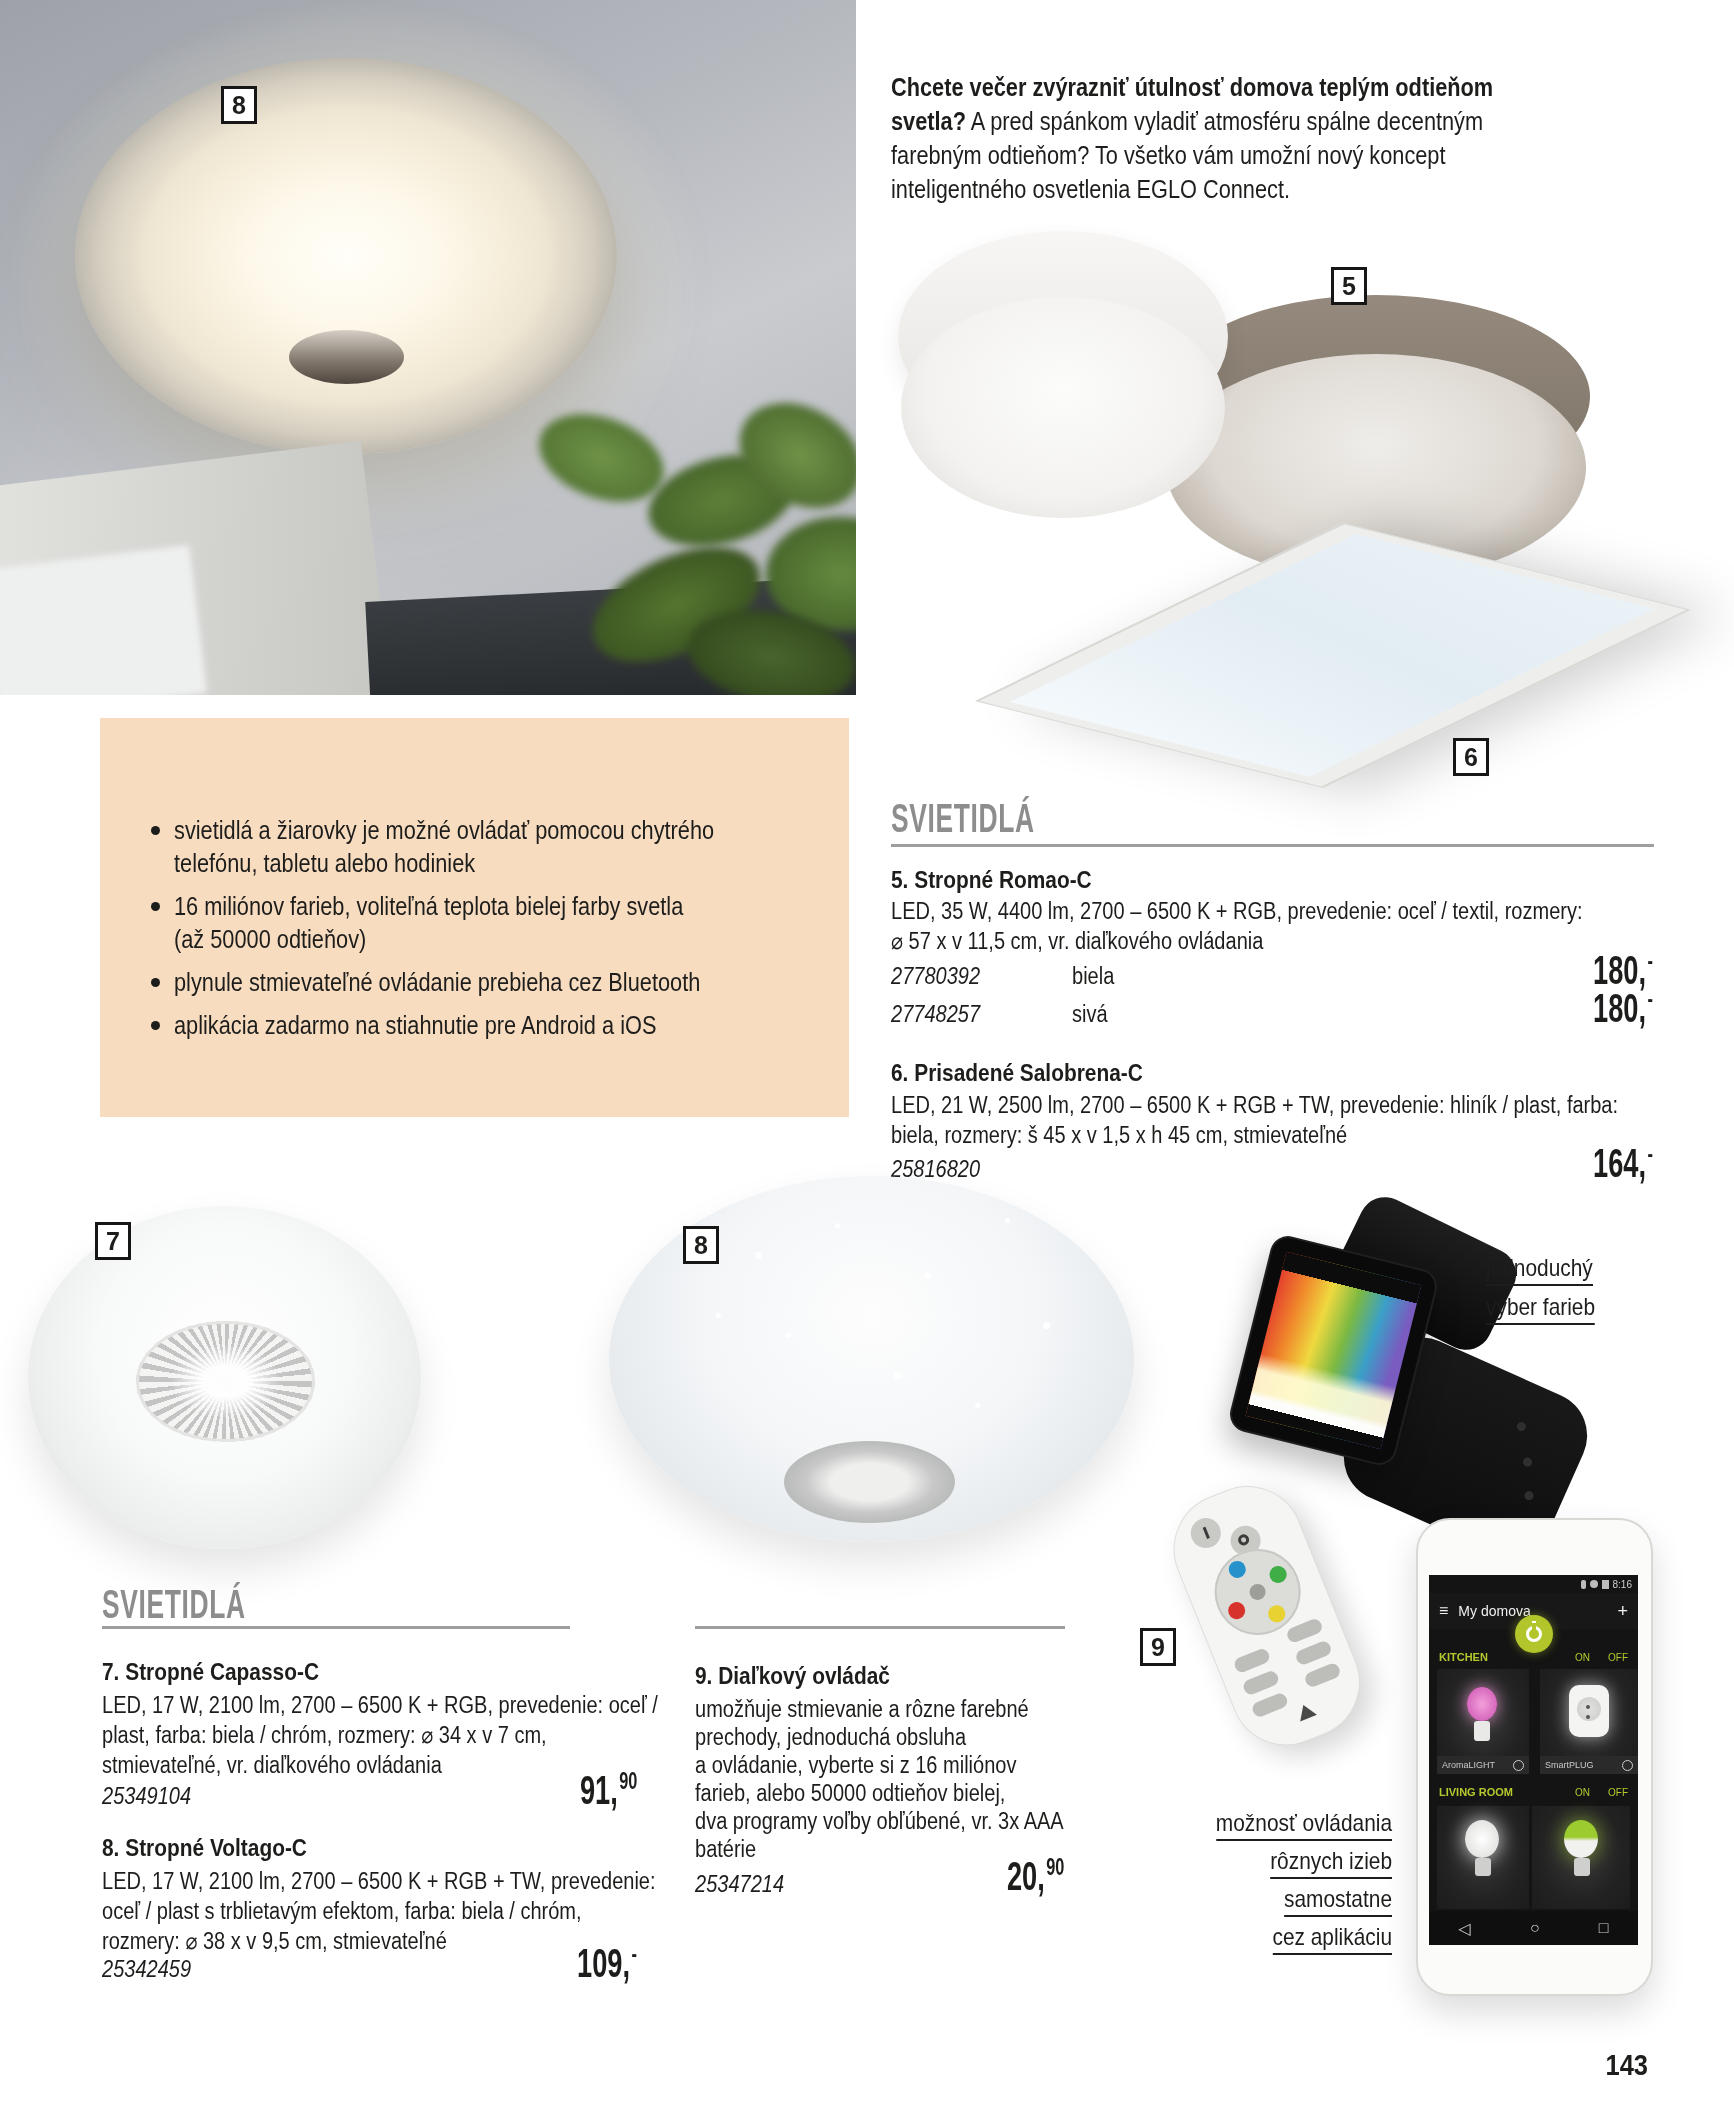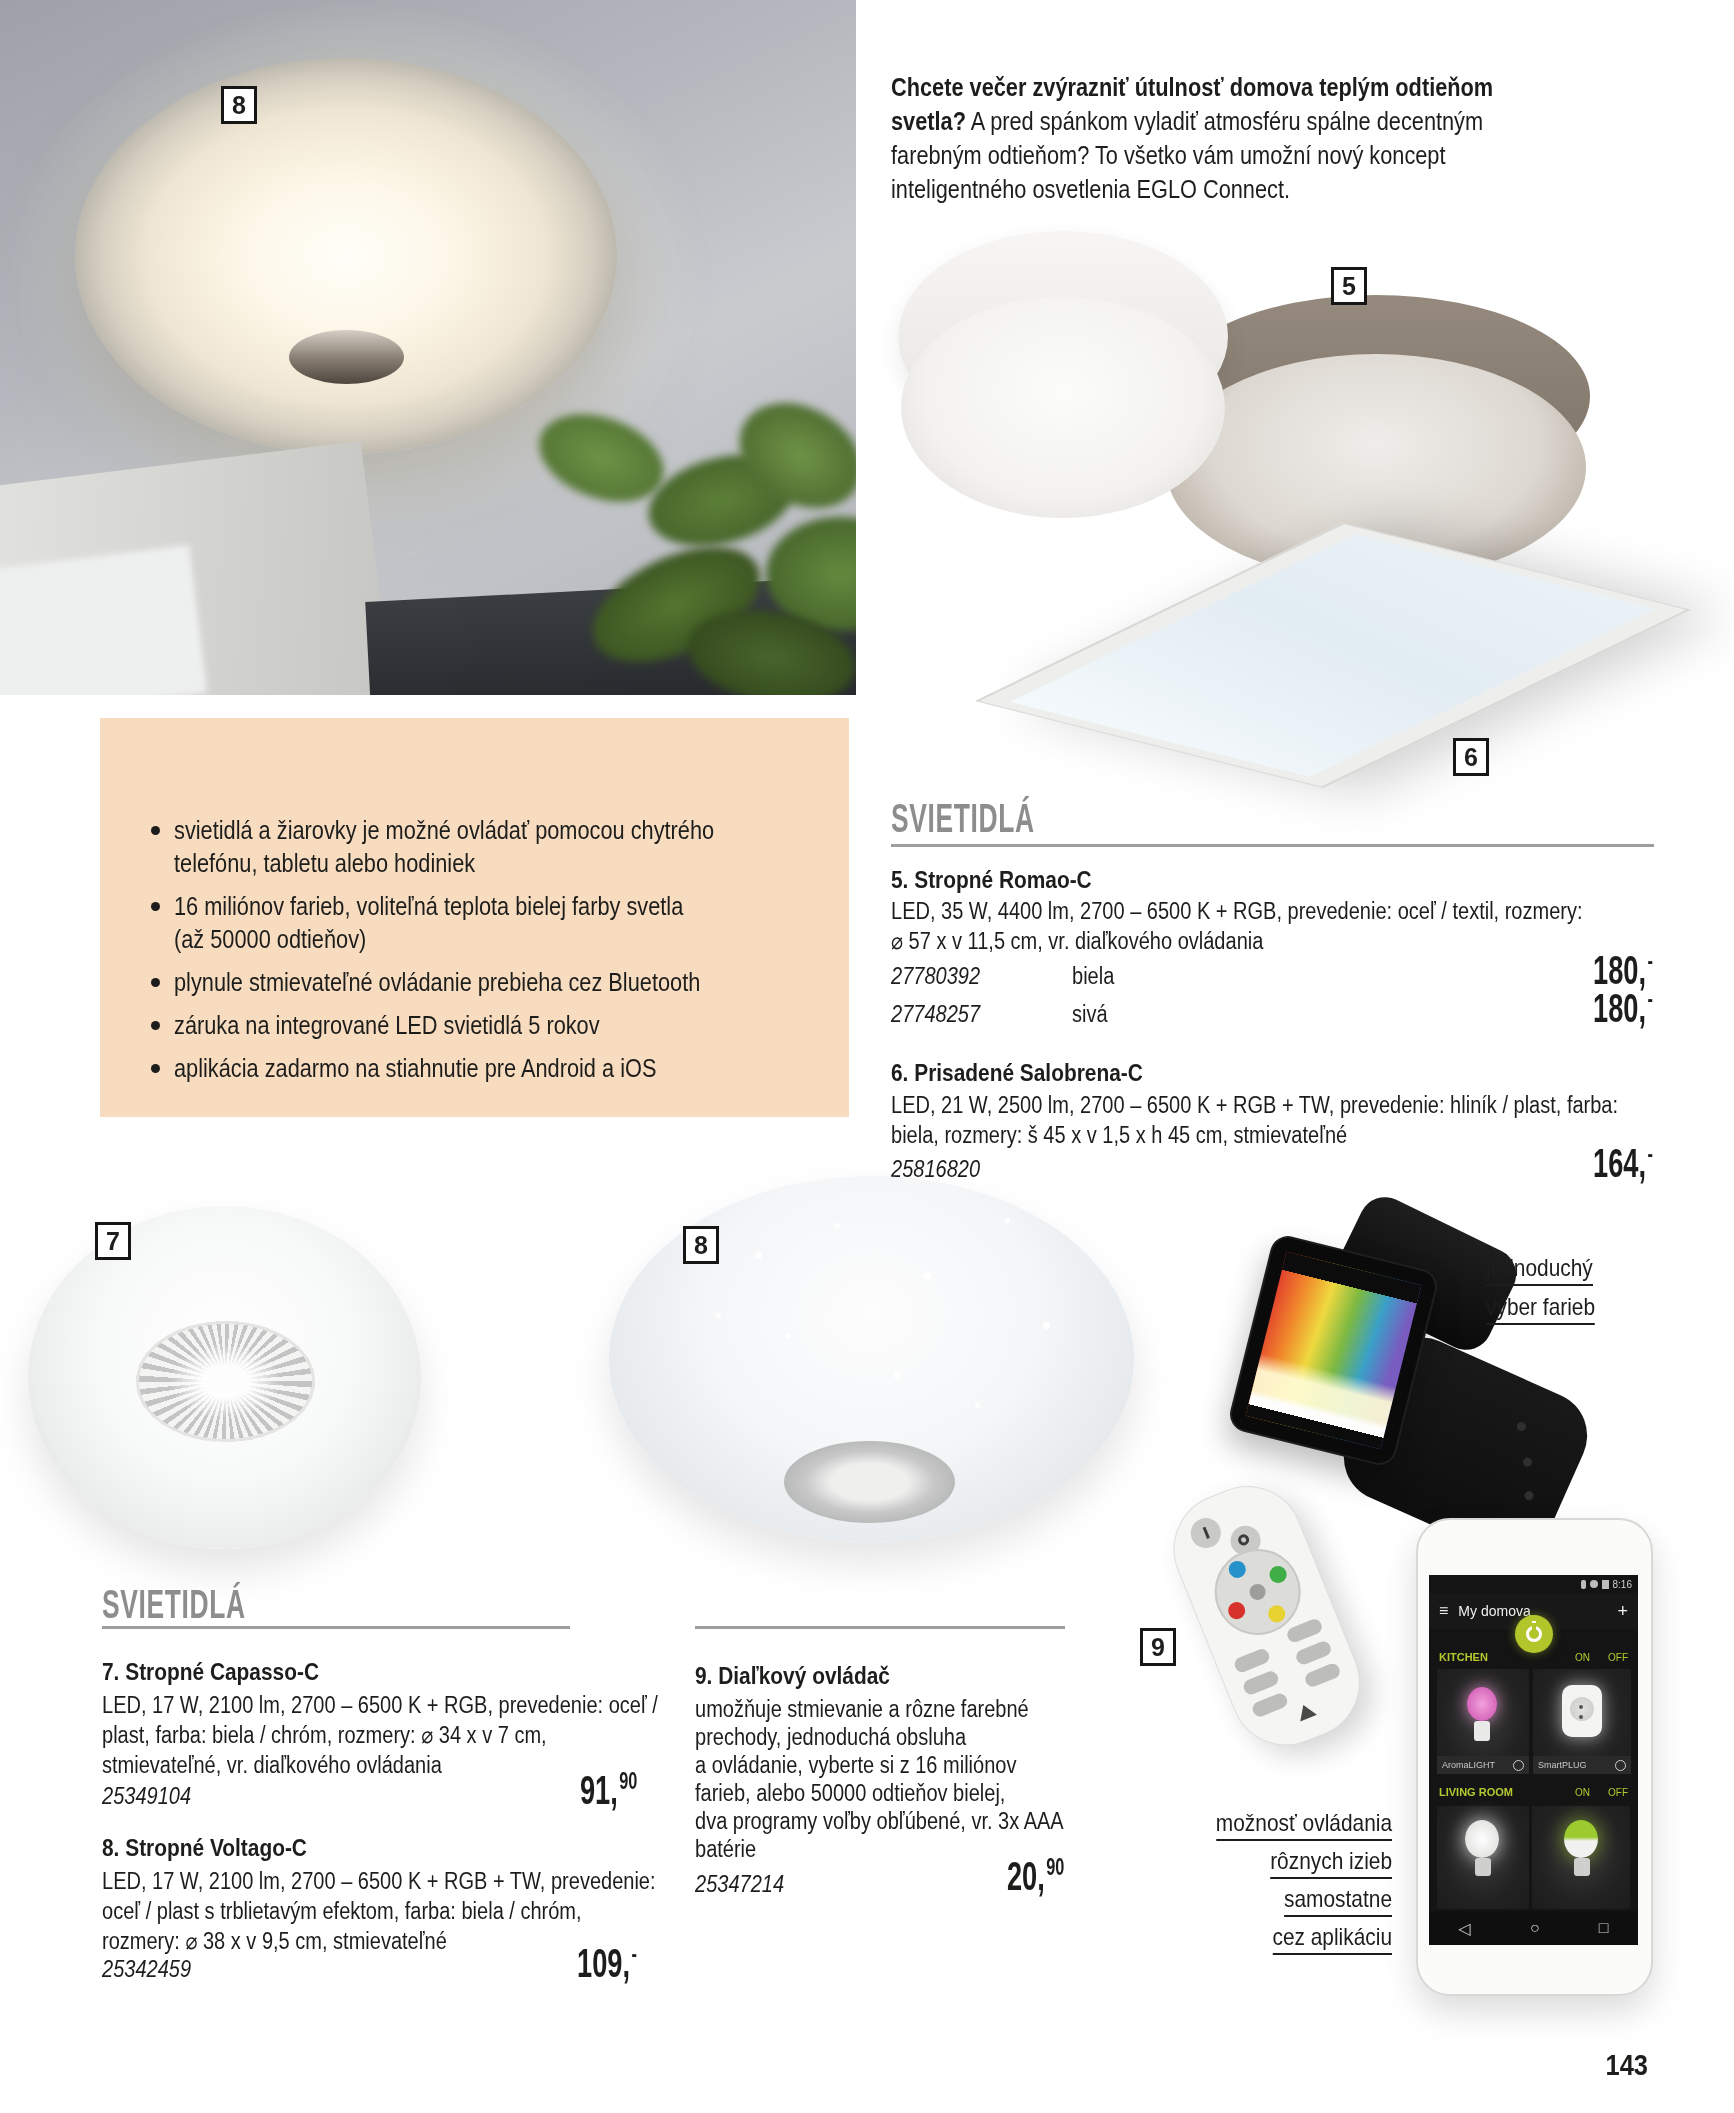--- a/index.html
+++ b/index.html
@@ -180,23 +180,20 @@
         <div class="feat-line">telefónu, tabletu alebo hodiniek</div>
       </li>
       <li>
         <div class="feat-line">16 miliónov farieb, voliteľná teplota bielej farby svetla</div>
         <div class="feat-line">(až 50000 odtieňov)</div>
       </li>
       <li>
         <div class="feat-line">plynule stmievateľné ovládanie prebieha cez Bluetooth</div>
       </li>
       <li>
-        <div class="feat-line">záruka na integrované LED svietidlá 5 rokov</div>
-      </li>
-      <li>
         <div class="feat-line">aplikácia zadarmo na stiahnutie pre Android a iOS</div>
       </li>
     </ul>
   </div>
 
   <div class="abs sec-title" style="left:891px;top:796px;">SVIETIDLÁ</div>
   <div class="abs rule" style="left:891px;top:844px;width:763px;"></div>
 
   <div class="abs ptitle" style="left:891px;top:866px;">5. Stropné Romao-C</div>
   <div class="abs" style="left:891px;top:896px;">
@@ -323,21 +320,21 @@
         </span>
       </div>
       <div class="p-card" style="left:8px;top:94px;width:92px;height:105px;text-decoration:underline;">
         <div class="bulb-head" style="left:30px;top:18px;width:30px;height:34px;background:radial-gradient(#f2a0dc,#cb4fae);box-shadow:0 0 16px rgba(242,160,220,.8);"></div>
         <div class="bulb-base" style="left:37px;top:52px;width:16px;height:20px;background:#e9e9e7;"></div>
         <div class="p-card-label">
           <span>AromaLIGHT</span>
           <span class="p-pwr-ic"></span>
         </div>
       </div>
-      <div class="p-card" style="left:104px;top:94px;width:98px;height:105px;">
+      <div class="p-card" style="left:111px;top:94px;width:98px;height:105px;">
         <div class="bulb-head" style="left:29px;top:16px;width:40px;height:52px;border-radius:10px;background:#f4f4f2;box-shadow:0 0 16px rgba(255,255,255,.55);"></div>
         <div class="bulb-head" style="left:37px;top:28px;width:24px;height:24px;background:radial-gradient(#e2e2e0,#cacac8);"></div>
         <div class="bulb-base" style="left:46px;top:36px;width:4px;height:4px;background:#555;border-radius:50%;"></div>
         <div class="bulb-base" style="left:46px;top:46px;width:4px;height:4px;background:#555;border-radius:50%;"></div>
         <div class="p-card-label">
           <span>SmartPLUG</span>
           <span class="p-pwr-ic"></span>
         </div>
       </div>
       <div class="p-row" style="top:207px;height:20px;">

